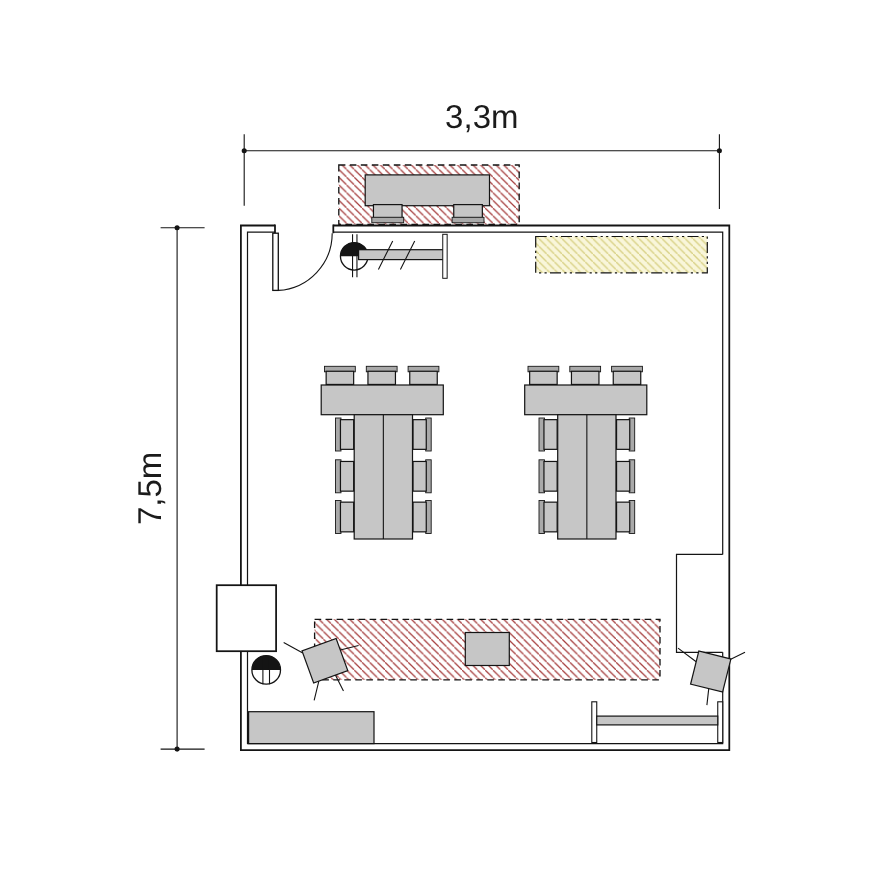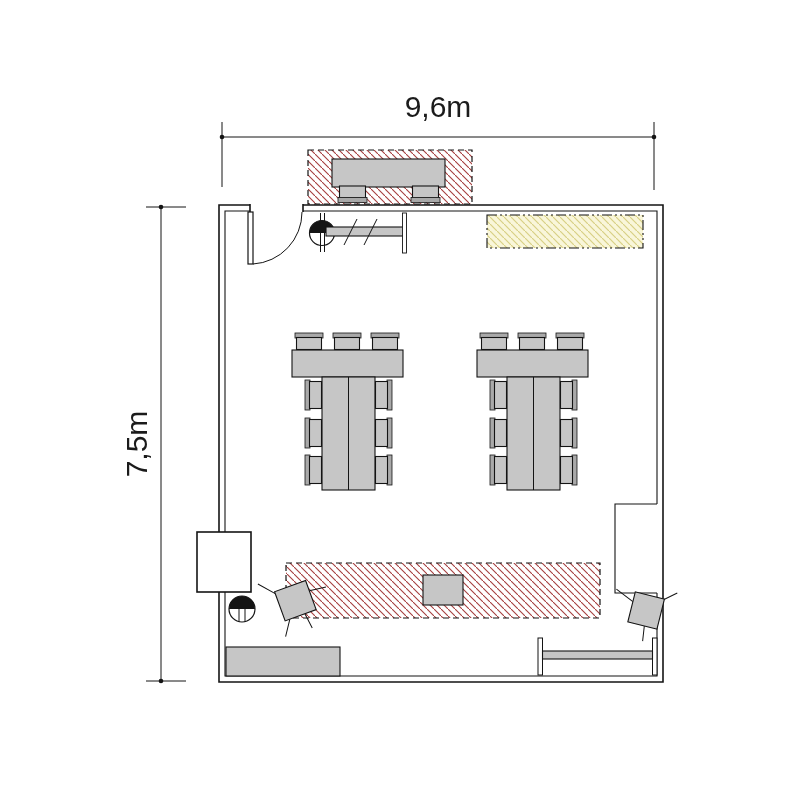--- a/index.html
+++ b/index.html
@@ -159,15 +159,15 @@
 
     <rect class="furn" fill="#bfbfbf" x="226" y="647" width="114" height="29"></rect>
 
     <g>
       <rect class="whitefill" stroke-width="1" x="538" y="638" width="4.5" height="37"></rect>
       <rect class="whitefill" stroke-width="1" x="652.5" y="638" width="4.5" height="37"></rect>
       <rect class="furn" stroke-width="0.9" x="542.5" y="651" width="110" height="8"></rect>
     </g>
   </svg>
 
-  <div class="dim-label top">9,6m</div>
+  <div class="dim-label top">3,3m</div>
   <div class="dim-label left">7,5m</div>
 </div>
 
 </body></html>

